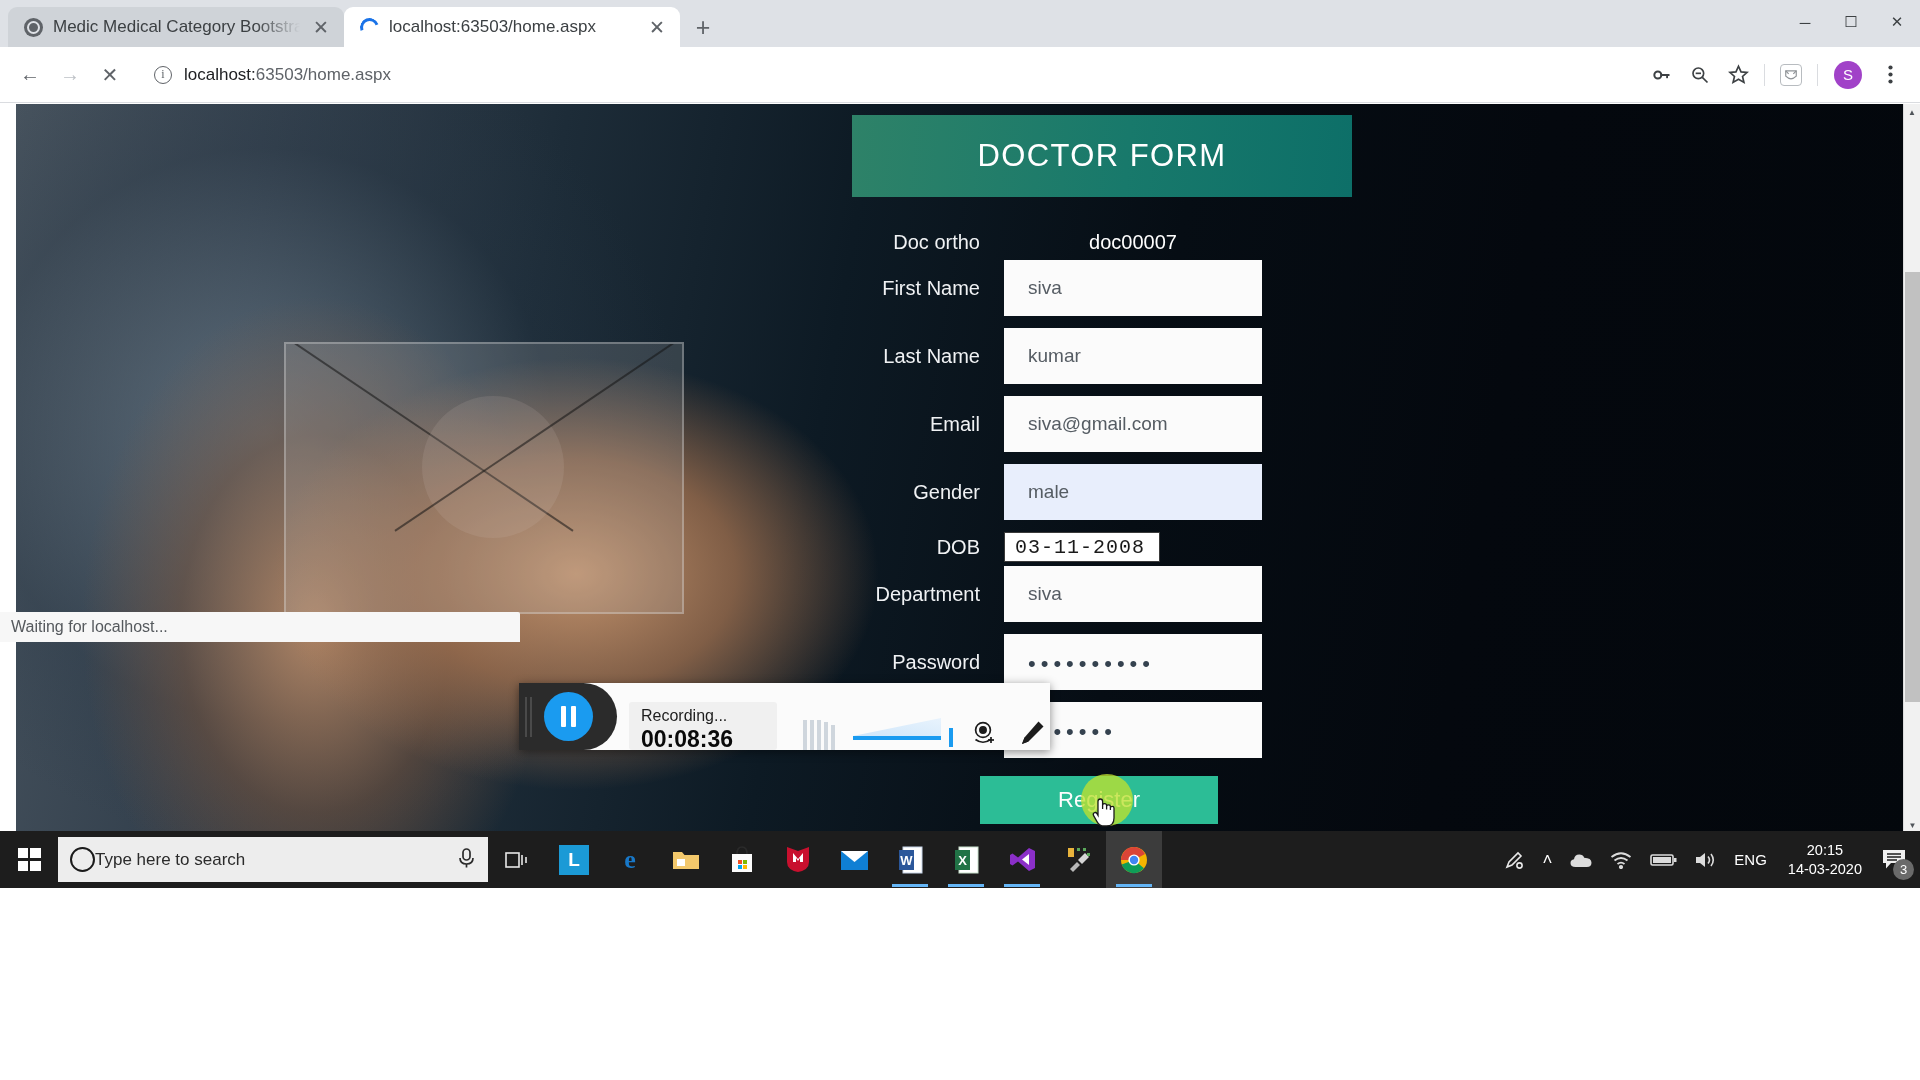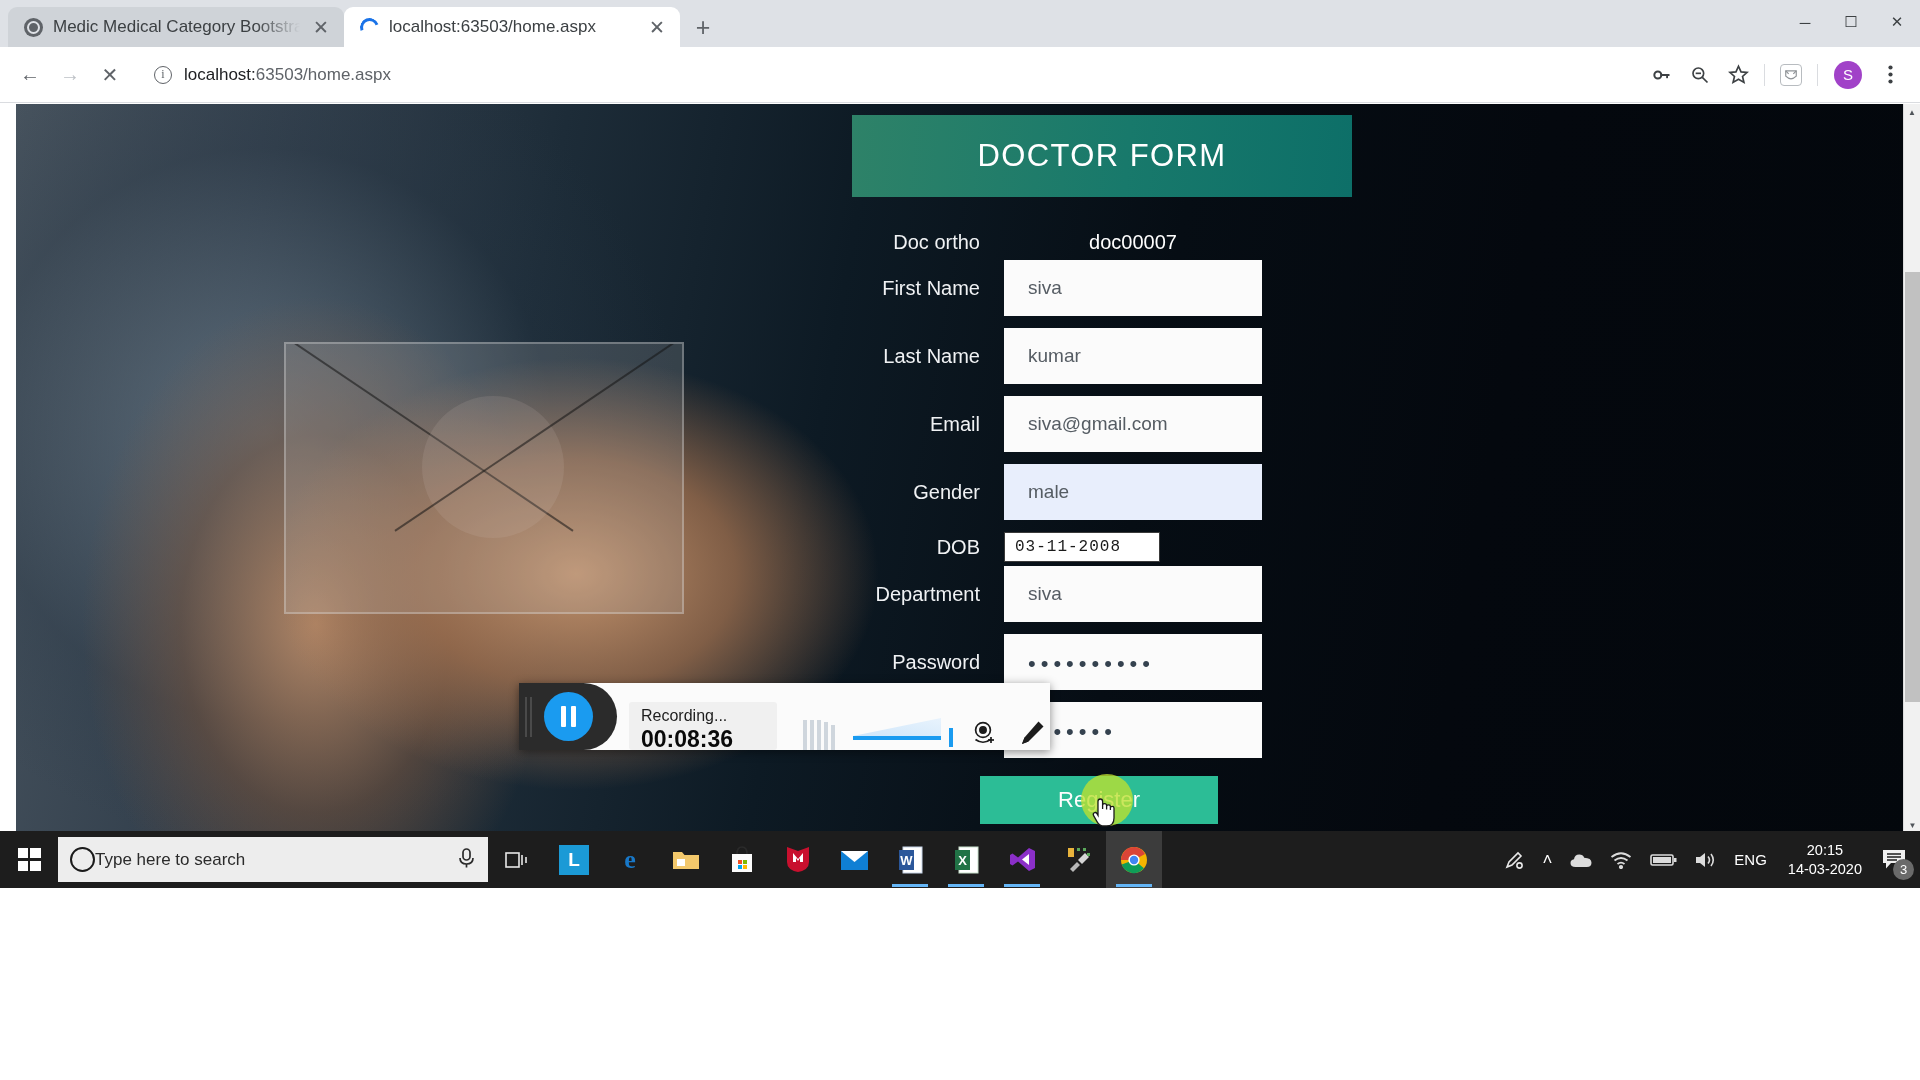--- a/index.html
+++ b/index.html
@@ -178,21 +178,21 @@
   .finput.autofilled { background: #e8eefc; }
   .finput.dots {
     letter-spacing: 5px; font-size: 22px; color: #35424f;
     padding-top: 4px;
   }
   .fdate {
     width: 156px; height: 30px;
     background: #ffffff;
     border: 1px solid #3a3a3a;
     font-family: "Liberation Mono", monospace;
-    font-size: 16px; color: #1a1a1a;
+    font-size: 20px; color: #1a1a1a;
     display: flex; align-items: center;
     padding-left: 10px; letter-spacing: 1px;
   }
   .register-btn {
     margin-left: 128px; margin-top: 18px;
     width: 238px; height: 48px;
     background: #2cbd96;
     color: #fdfdfd; font-size: 22px;
     display: flex; align-items: center; justify-content: center;
     position: relative;
@@ -531,20 +531,21 @@
       </svg>
     </div>
     <div class="rec-icon">
       <svg width="28" height="28" viewBox="0 0 28 28" fill="#1c1c1c">
         <path d="M20.5 2.5 L25.5 7.5 L10.5 22.5 L4 25 L6.5 18.5 Z"></path>
         <path d="M4 25 L6.5 18.5 L10.5 22.5 Z" fill="#1c1c1c"></path>
       </svg>
     </div>
   </div>
 
+  <div class="statusbar">Waiting for localhost...</div>
 
   <div class="taskbar">
     <div class="tb-start">
       <span class="win-logo">
           <i></i>
           <i></i>
           <i></i>
           <i></i>
         </span>
     </div>

